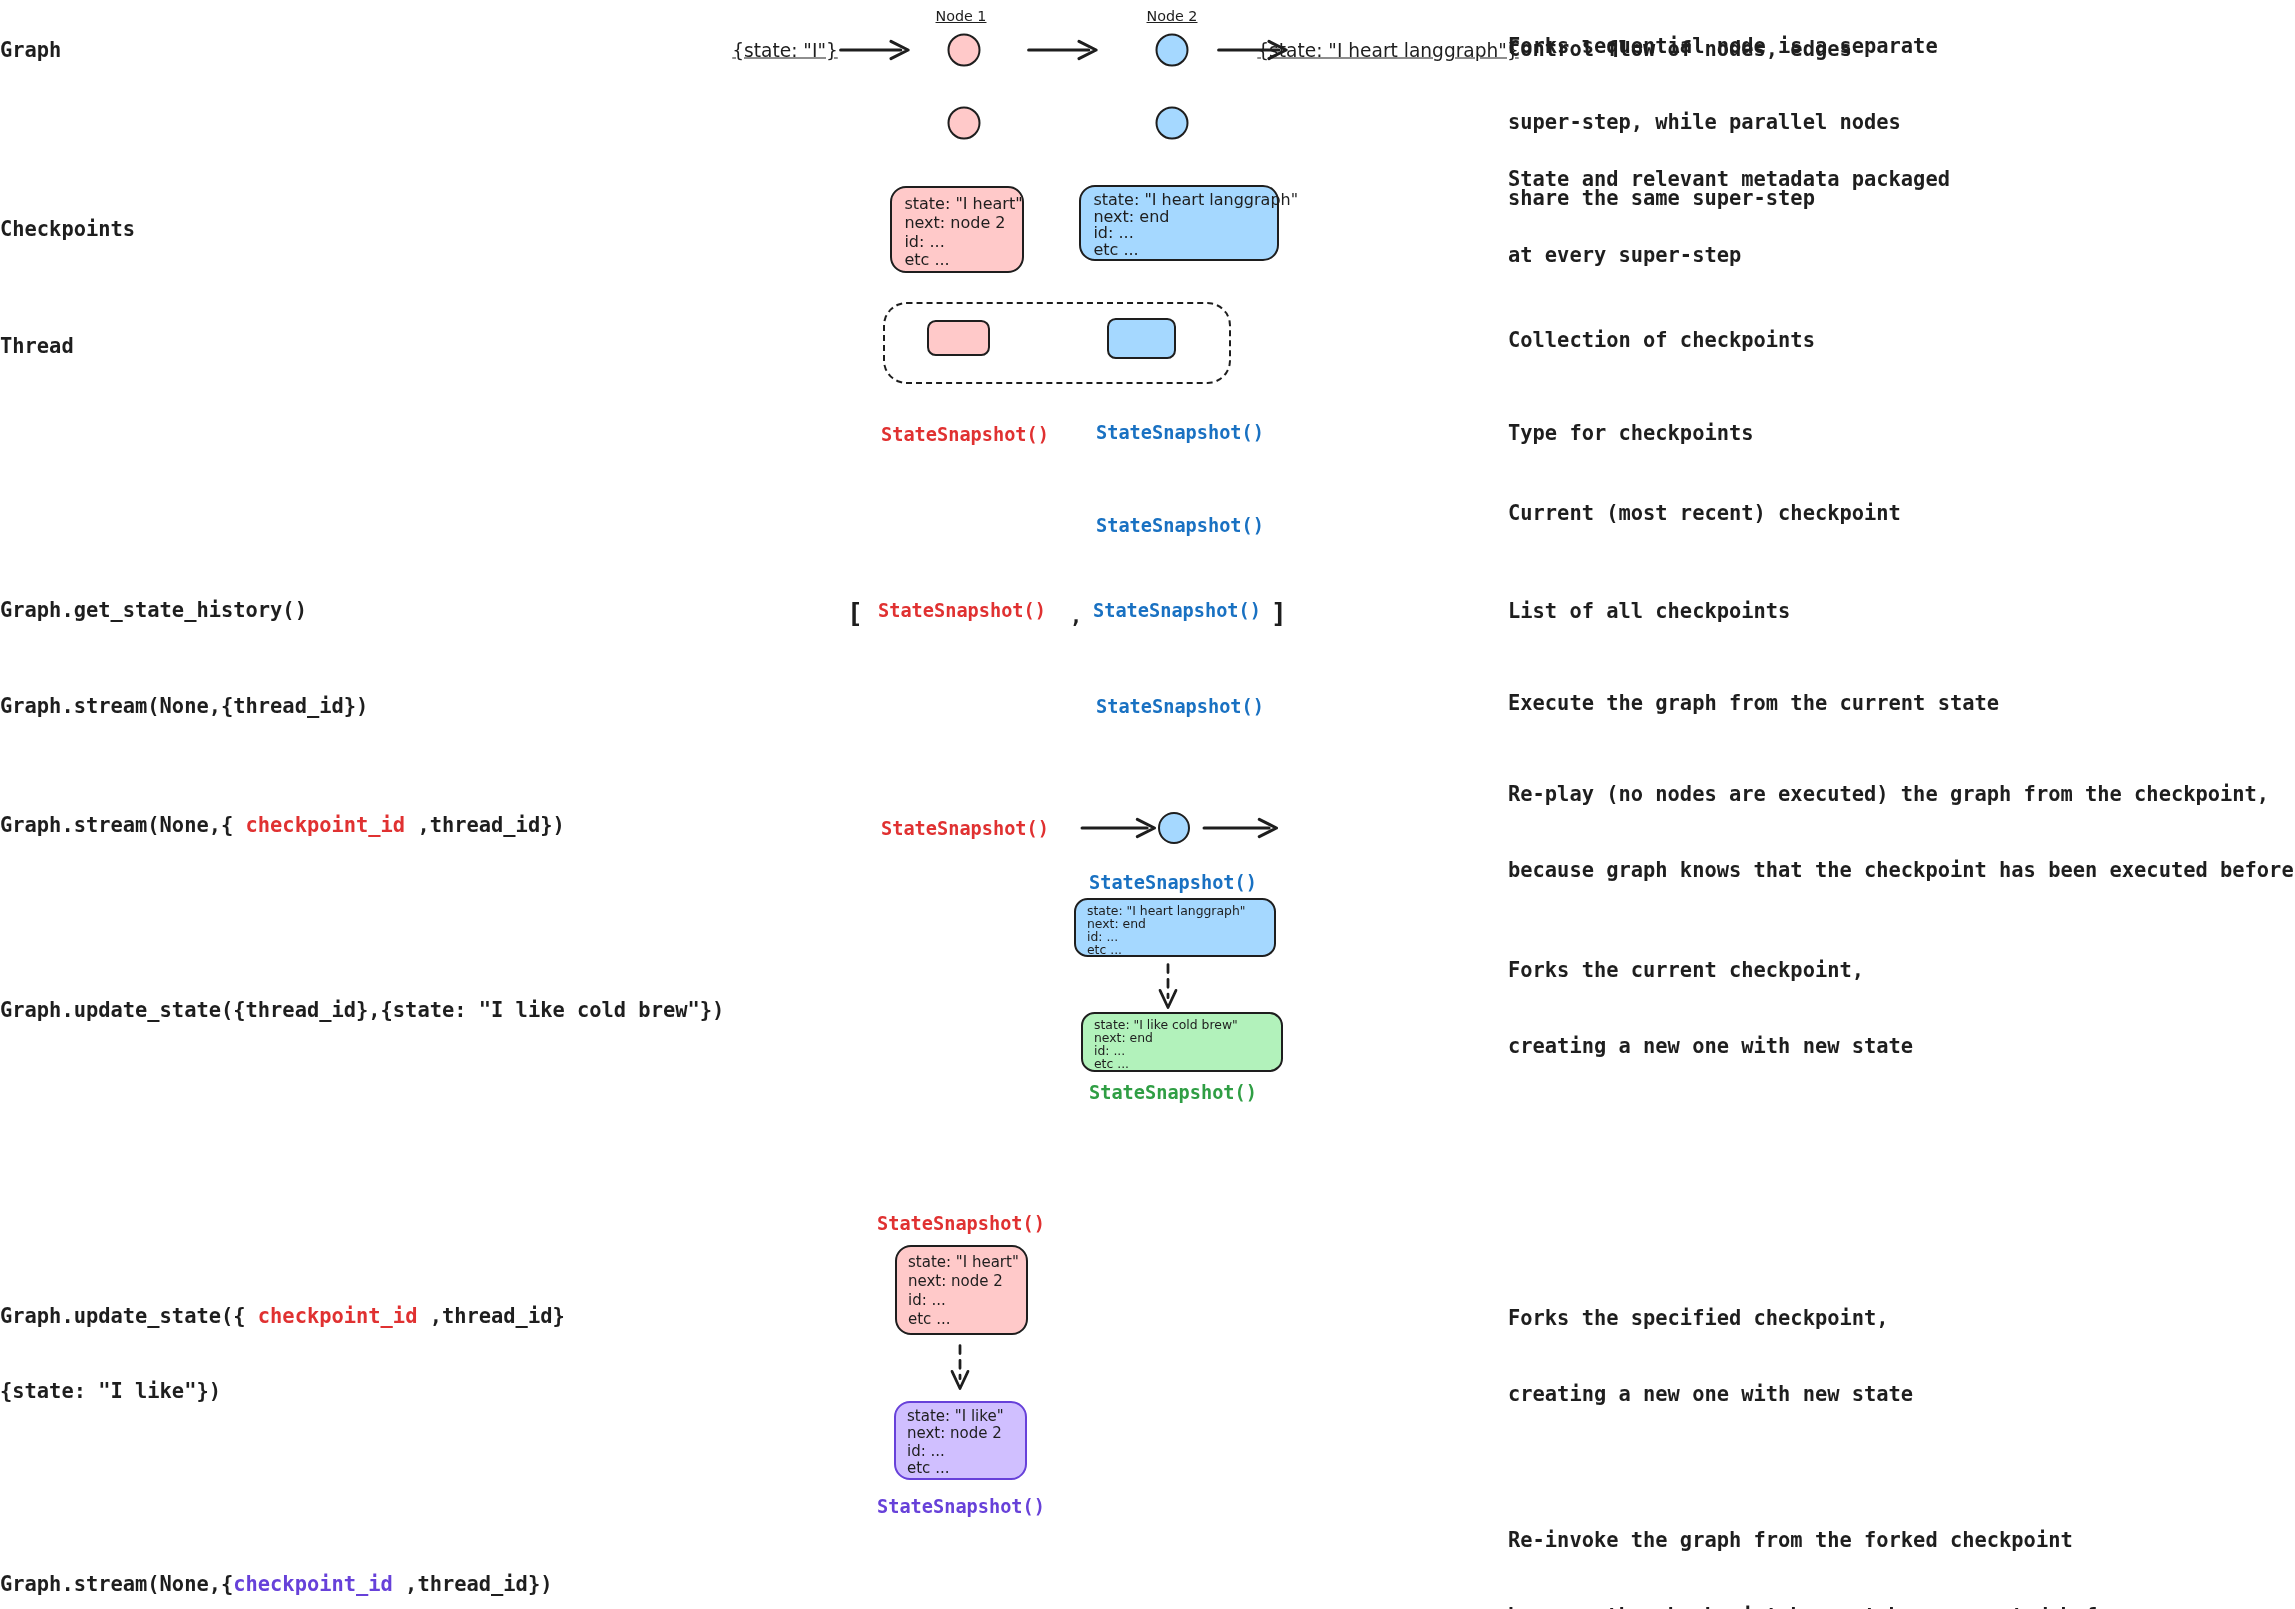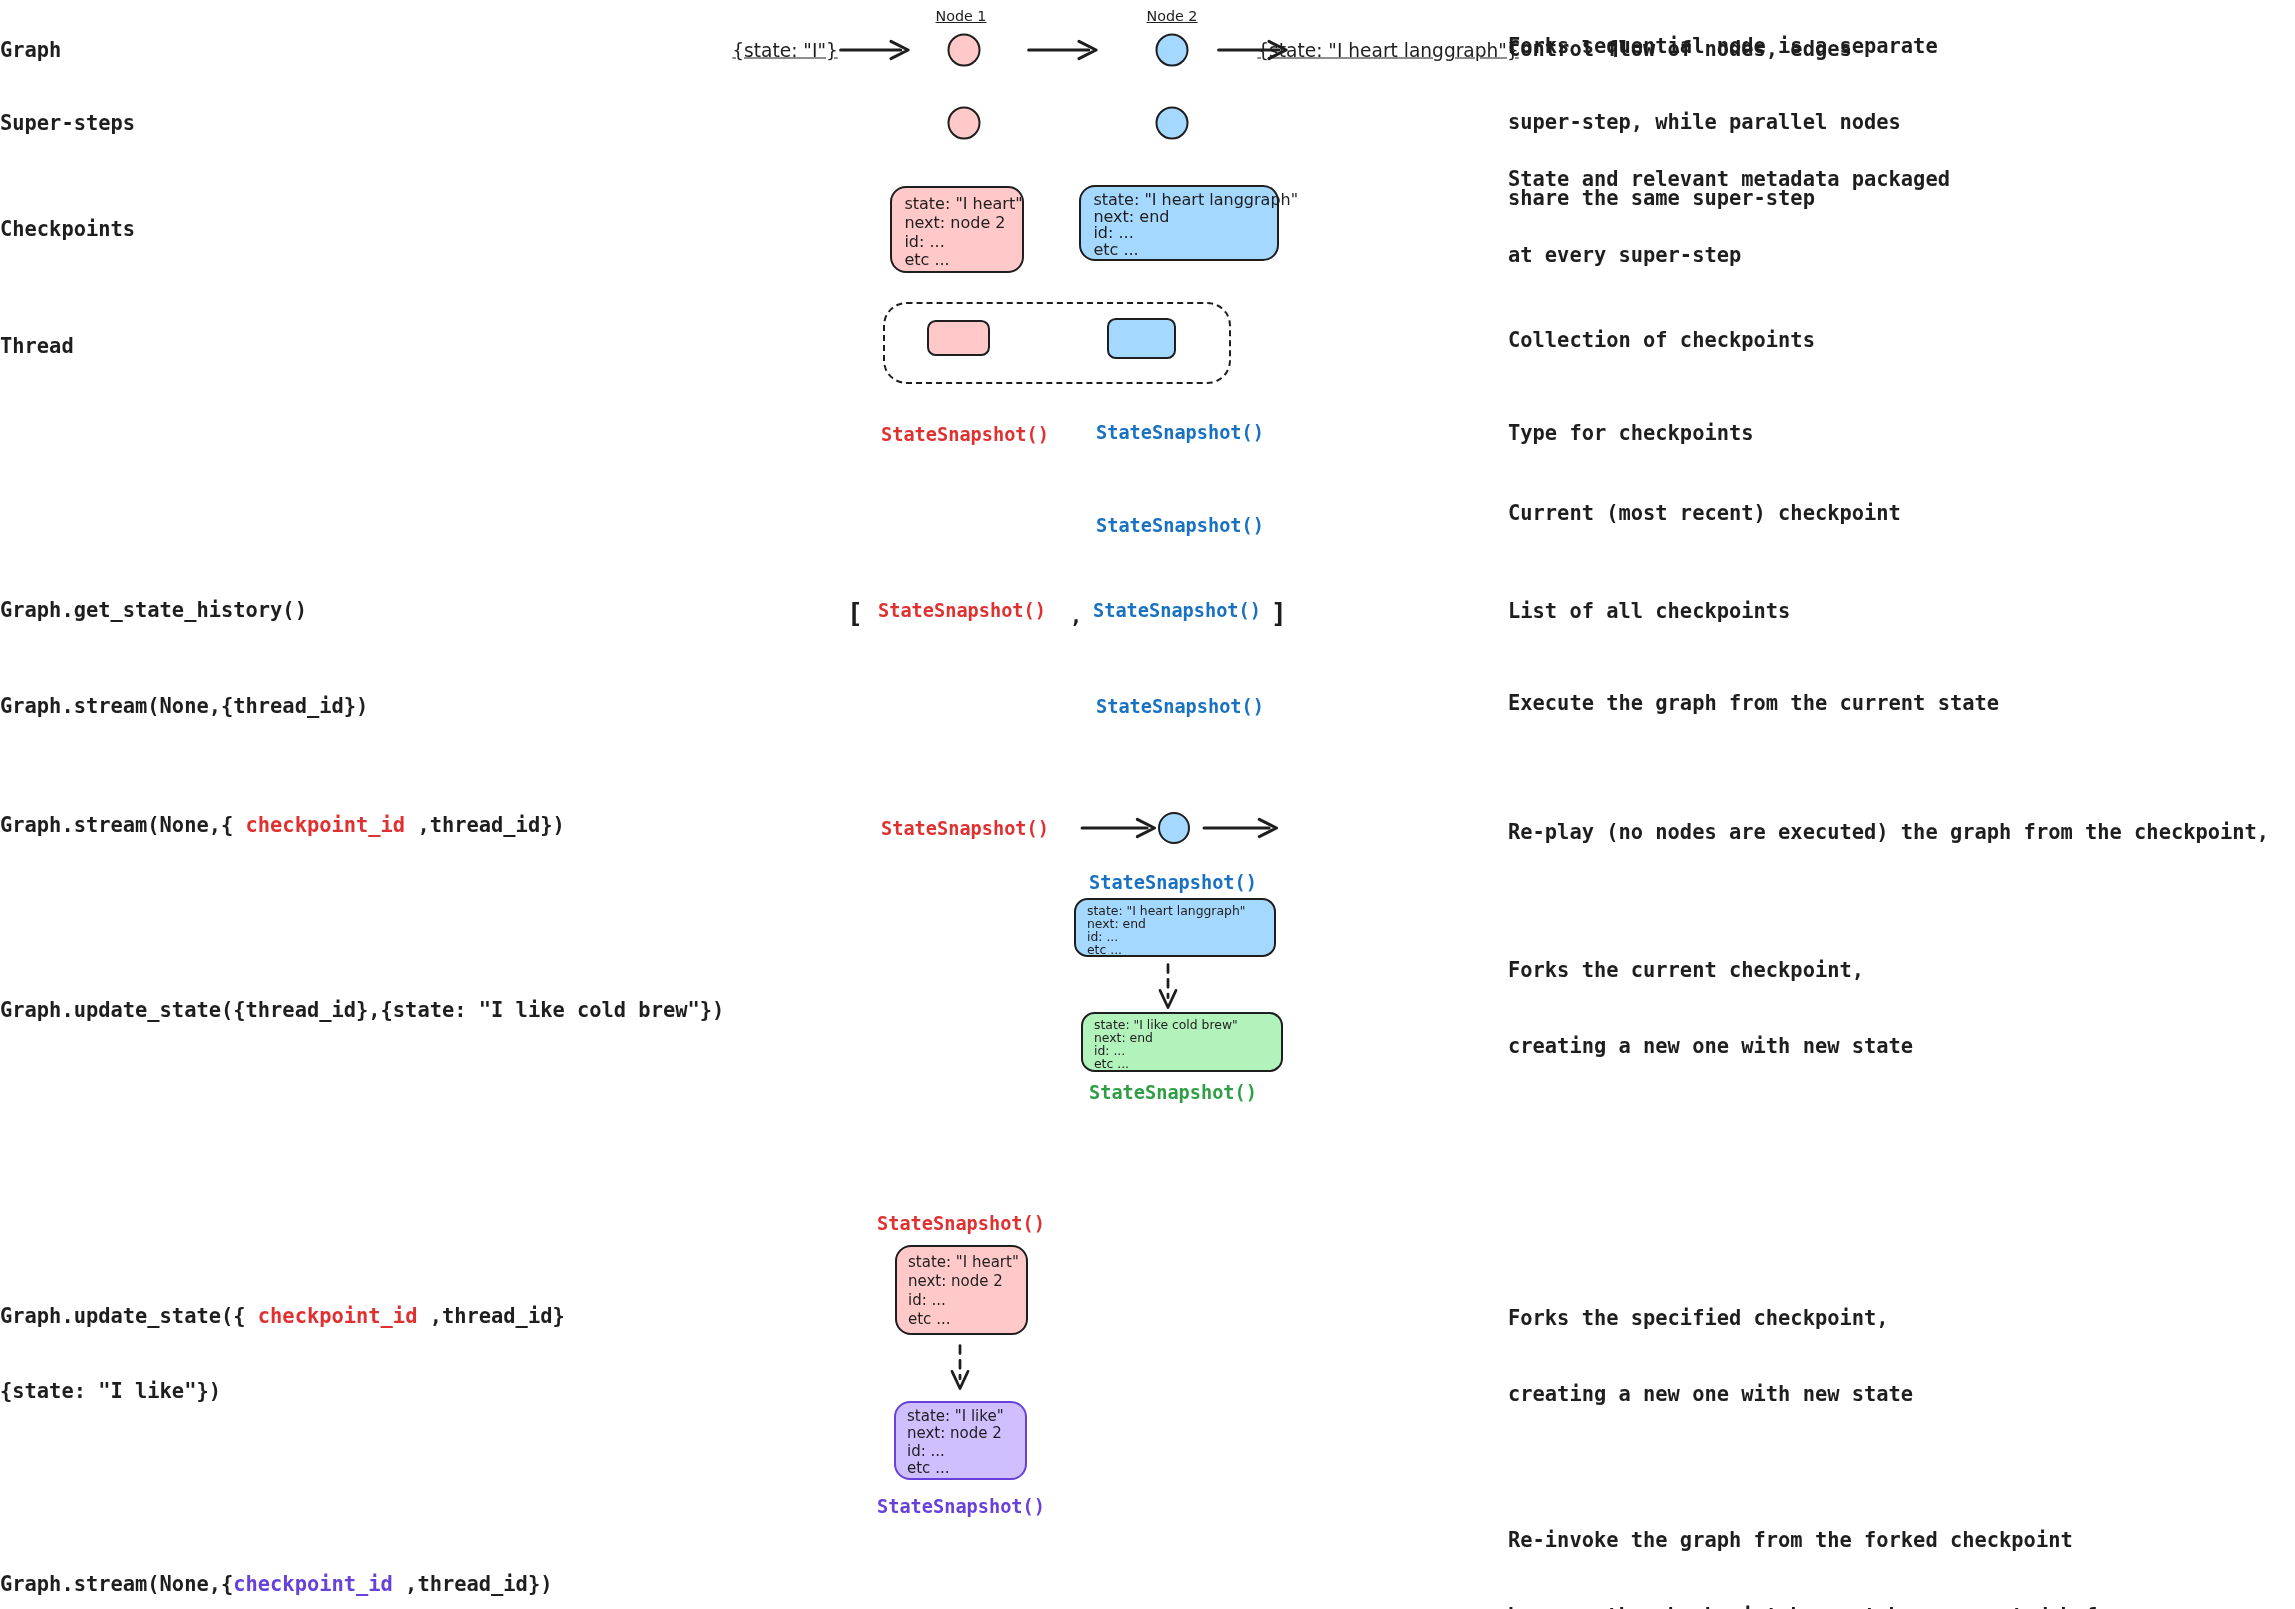--- a/index.html
+++ b/index.html
@@ -29,21 +29,20 @@
   .arrow{position:absolute;transform:translateY(-50%);}
   .varrow{position:absolute;transform:translateX(-50%);}
   svg{display:block;}
 </style>
 </head>
 <body>
 
 <div class="canvas">
 
   <div class="lbl" style="top:50px">Graph</div>
-  <div class="lbl" style="top:123px">Super-steps</div>
   <div class="lbl" style="top:229px">Checkpoints</div>
   <div class="lbl" style="top:346px">Thread</div>
   <div class="lbl" style="top:610px">Graph.get_state_history()</div>
   <div class="lbl" style="top:706px">Graph.stream(None,{thread_id})</div>
   <div class="lbl" style="top:825px"><span>Graph.stream(None,{ </span><span class="red">checkpoint_id</span><span> ,thread_id})</span></div>
   <div class="lbl" style="top:1010px">Graph.update_state({thread_id},{state: "I like cold brew"})</div>
   <div class="lbl" style="top:1354px">
     <div><span>Graph.update_state({ </span><span class="red">checkpoint_id</span><span> ,thread_id}</span></div>
     <div>{state: "I like"})</div>
   </div>
@@ -59,20 +58,21 @@
     <div>State and relevant metadata packaged</div>
     <div>at every super-step</div>
   </div>
   <div class="desc" style="top:341px">Collection of checkpoints</div>
   <div class="desc" style="top:434px">Type for checkpoints</div>
   <div class="desc" style="top:514px">Current (most recent) checkpoint</div>
   <div class="desc" style="top:612px">List of all checkpoints</div>
   <div class="desc" style="top:704px">Execute the graph from the current state</div>
   <div class="desc" style="top:833px">
     <div>Re-play (no nodes are executed) the graph from the checkpoint,</div>
+    <div>because graph knows that the checkpoint has been executed before</div>
   </div>
   <div class="desc" style="top:1009px">
     <div>Forks the current checkpoint,</div>
     <div>creating a new one with new state</div>
   </div>
   <div class="desc" style="top:1357px">
     <div>Forks the specified checkpoint,</div>
     <div>creating a new one with new state</div>
   </div>
   <div class="desc" style="top:1579px">

